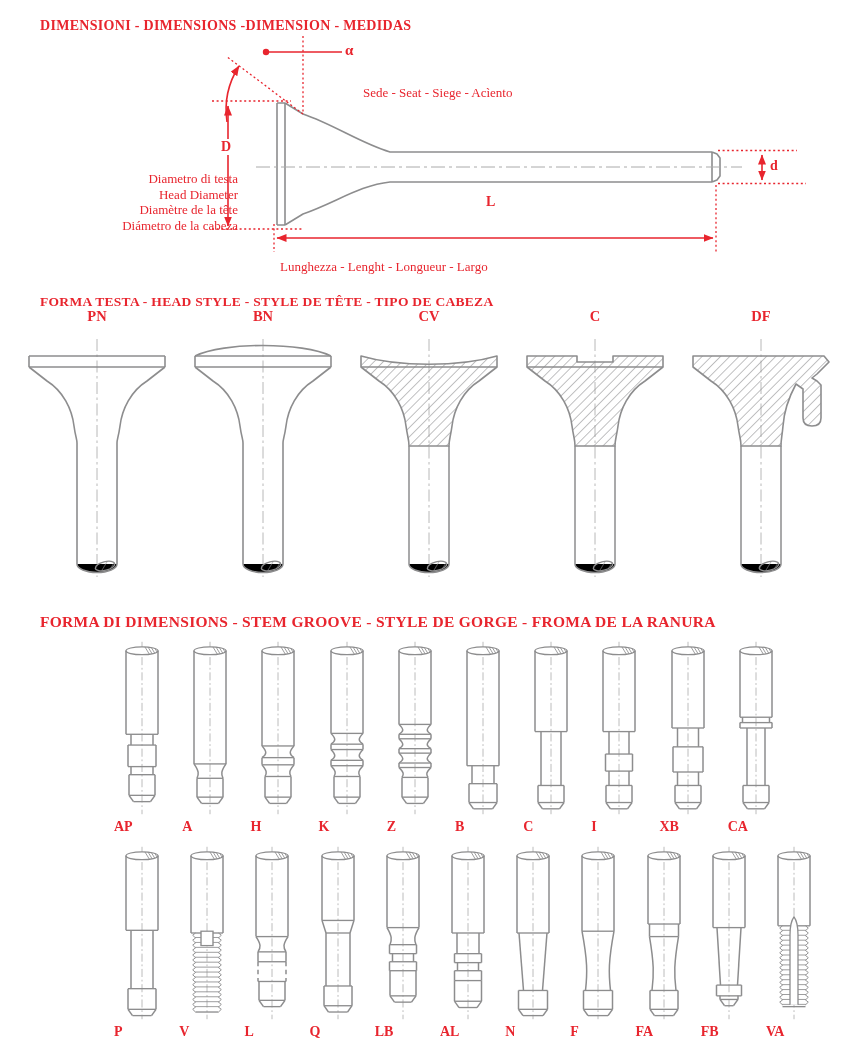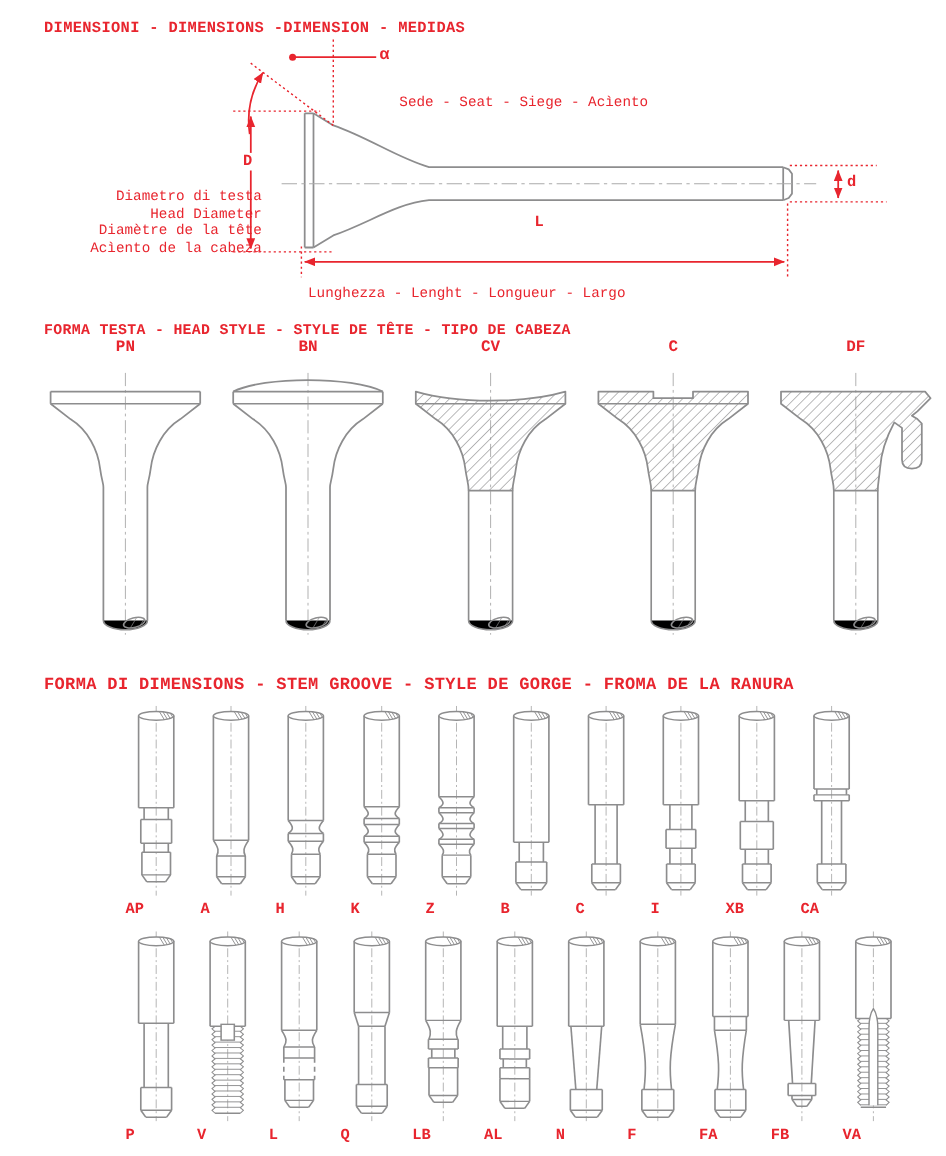--- a/index.html
+++ b/index.html
@@ -1,17 +1,17 @@
 <!DOCTYPE html>
 <html><head>
 <meta charset="utf-8">
 <style>
   html,body{margin:0;padding:0;background:#fff;}
   .page{position:relative;width:860px;height:1051px;background:#fff;overflow:hidden;
-        font-family:Liberation Mono, monospace;}
+        font-family:Liberation Serif, serif;}
   .abs{position:absolute;}
   .t-title{font-weight:bold;color:#e8252e;letter-spacing:.3px;font-size:14px;white-space:nowrap;}
   .t-title2{font-size:13.5px;}
   .t-title3{font-size:15.5px;}
   .t-red{color:#e8252e;font-size:13px;line-height:15.5px;white-space:nowrap;margin-top:40px;}
   .t-sym{color:#e8252e;font-weight:bold;font-size:14px;}
   .t-right{text-align:right;}
   .t-center{text-align:left;}
   .head-row,.label-row{display:flex;}
   .head-col{width:160px;display:flex;flex-direction:column;align-items:center;}
@@ -67,31 +67,31 @@
     <circle cx="266" cy="24" r="3.2" fill="#e8252e"></circle>
   </svg>
 
   <span class="abs t-sym" style="left:345px;top:42px;font-size:15px;">α</span>
   <span class="abs t-red" style="left:363px;top:45px;">Sede - Seat - Siege - Acìento</span>
 
   <div class="abs t-red t-right" style="left:58px;top:131px;width:180px;">
     <div>Diametro di testa</div>
     <div>Head Diameter</div>
     <div>Diamètre de la tête</div>
-    <div>Acìento de la cabeza</div>
+    <div>Diámetro de la cabeza</div>
   </div>
   <span class="abs t-sym dlabel" style="left:219px;top:139px;">D</span>
 
   <span class="abs t-sym" style="left:770px;top:158px;">d</span>
 
   <span class="abs t-sym" style="left:486px;top:194px;">L</span>
   <div class="abs t-red t-center" style="left:280px;top:219px;width:424px;">Lunghezza - Lenght - Longueur - Largo</div>
 
   <h2 class="abs t-title t-title2" style="left:40px;top:283px;">FORMA TESTA - HEAD STYLE - STYLE DE TÊTE - TIPO DE CABEZA</h2>
-  <div class="abs head-row" style="left:34px;top:308px;gap:6px;" id="head-row">
+  <div class="abs head-row" style="left:17px;top:308px;gap:6px;" id="head-row">
       <div class="head-col">
         <div class="head-label">PN</div>
         <svg viewBox="0 0 160 250" width="160" height="250">
           <pattern id="hph0" patternUnits="userSpaceOnUse" width="6.5" height="6.5" patternTransform="rotate(45)">
             <line x1="0" y1="0" x2="0" y2="6.5" stroke="#8d8d8e" stroke-width="1.1"></line>
           </pattern>
           <line x1="80" y1="8" x2="80" y2="246" stroke="#b0b0b0" stroke-width="0.9" stroke-dasharray="12 3.5 2.5 3.5"></line>
           <path d="M12,25 H148" fill="none" stroke="#8d8d8e" stroke-width="1.6" stroke-linejoin="round"></path>
           <path d="M12,25 V36" fill="none" stroke="#8d8d8e" stroke-width="1.6" stroke-linejoin="round"></path>
           <path d="M148,25 V36" fill="none" stroke="#8d8d8e" stroke-width="1.6" stroke-linejoin="round"></path>

